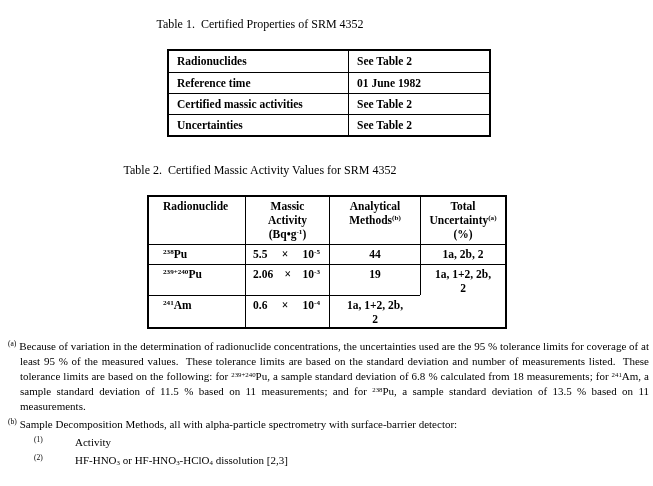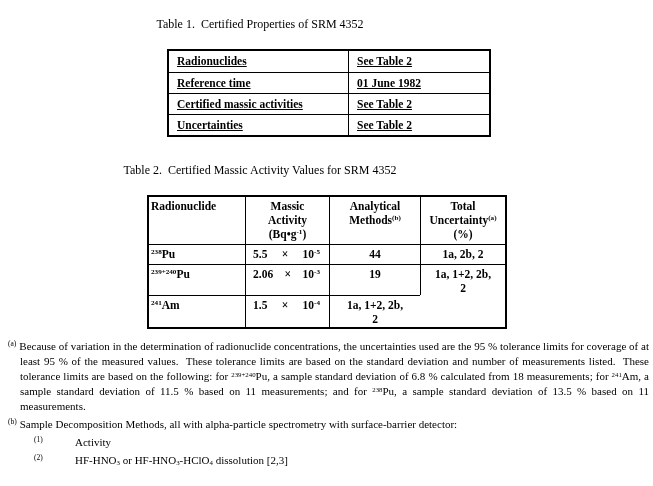--- a/index.html
+++ b/index.html
@@ -20,40 +20,40 @@
   #t2-title{top:163px;}
 
   
   #table1{
     position:absolute;left:167px;top:49px;
     display:grid;grid-template-columns:179px 141px;grid-auto-rows:21px;
     border:2px solid #000;font-weight:bold;font-size:11.5px;
   }
   #table1 .cell{
     border-top:1px solid #000;
-    padding:3px 0 0 8px;line-height:14px;text-decoration:underline;
+    padding:3px 0 0 8px;line-height:14px;
   }
   #table1 .row0{border-top:none;}
   #table1 .col2{border-left:1px solid #000;}
 
   
   #table2{
     position:absolute;left:147px;top:195px;
     display:grid;
     grid-template-columns:96px 84px 91px 85px;
     grid-template-rows:47px 20px 31px 32px;
     border:2px solid #000;font-weight:bold;font-size:11.5px;
   }
   #table2 .cell{
     padding-top:2px;line-height:14px;
   }
   #table2 .bl{border-left:1px solid #000;}
   #table2 .bt{border-top:1px solid #000;}
   #table2 .ctr{text-align:center;}
-  #table2 .nuc{padding-left:2px;}
+  #table2 .nuc{padding-left:14px;}
   .activity-cell{
     display:flex;justify-content:space-between;align-items:baseline;
     padding:2px 9px 0 7px;
   }
 
   
   #footnotes{
     position:absolute;left:8px;top:336px;width:641px;
     font-size:11px;line-height:15px;
   }
@@ -123,21 +123,21 @@
     <span><span>10</span><sup>-3</sup></span>
   </div>
   <div class="cell bt bl ctr">19</div>
   <div class="cell bt bl ctr">
     <div>1a, 1+2, 2b,</div>
     <div>2</div>
   </div>
 
   <div class="cell bt nuc"><sup>241</sup><span>Am</span></div>
   <div class="cell bt bl activity-cell">
-    <span>1.5</span>
+    <span>0.6</span>
     <span>×</span>
     <span><span>10</span><sup>-4</sup></span>
   </div>
   <div class="cell bt bl ctr">
     <div>1a, 1+2, 2b,</div>
     <div>2</div>
   </div>
 </div>
 
 <div id="footnotes">

